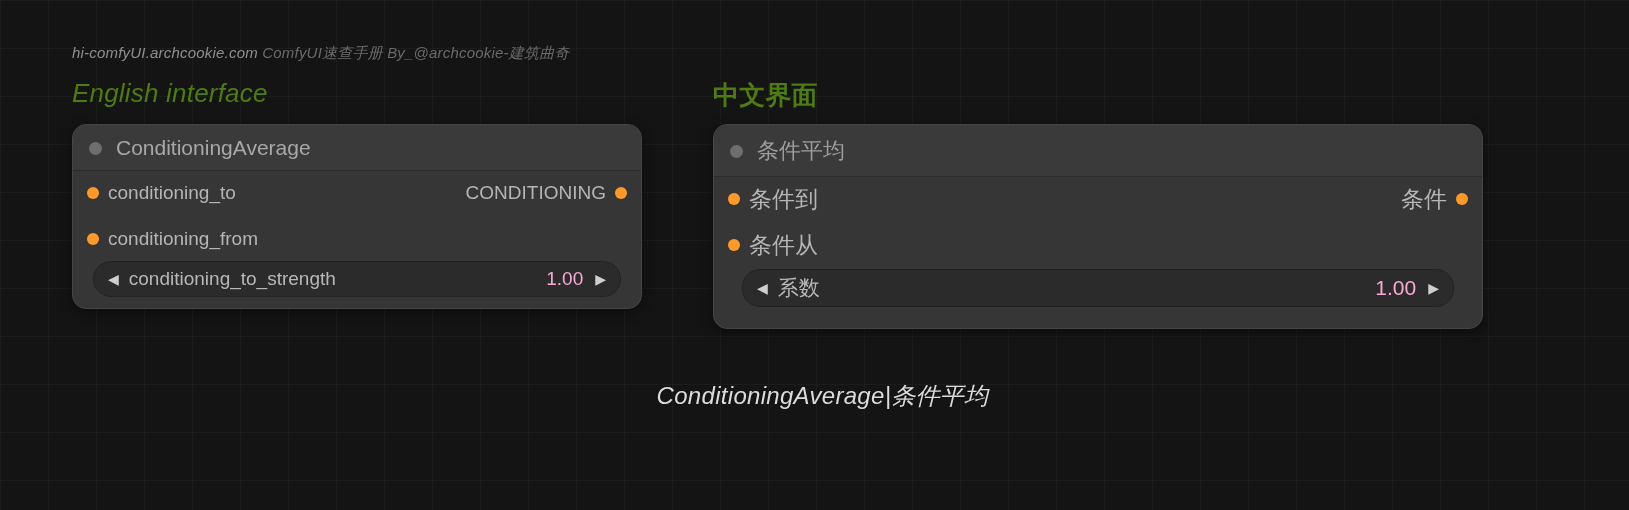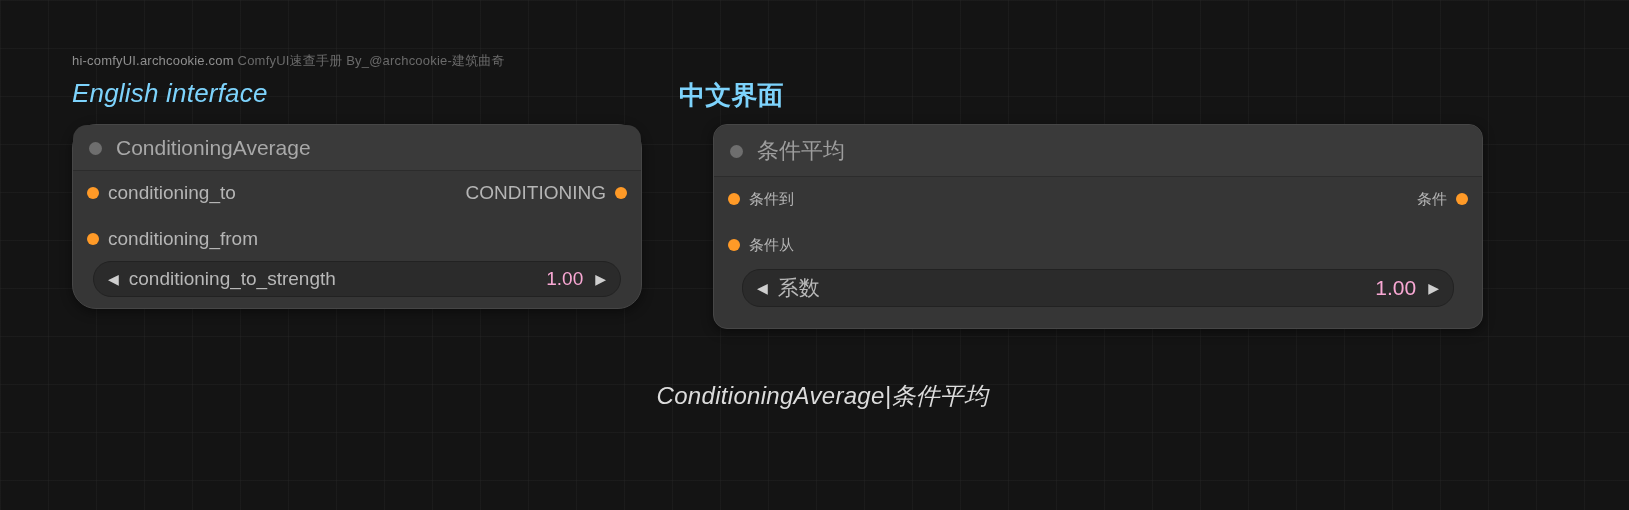--- a/index.html
+++ b/index.html
@@ -11,52 +11,52 @@
         linear-gradient(rgba(50,50,50,0.25) 1px, transparent 1px),
         linear-gradient(90deg, rgba(50,50,50,0.25) 1px, transparent 1px);
       background-size: 48px 48px;
       font-family: "Segoe UI", Arial, sans-serif;
       color: #aaa;
       position: relative;
       overflow: hidden;
     }
     .watermark {
       position: absolute;
-      top: 52px;
+      top: 44px;
       left: 72px;
+      font-style: italic;
       color: #6a6a6a;
-      font-size: 13px;
+      font-size: 15px;
       letter-spacing: 0.2px;
     }
     .watermark .site { color: #8f8f8f; }
     .section-label {
       position: absolute;
       font-style: italic;
       font-weight: 500;
       font-size: 26px;
-      color: #7dd3fc;
+      color: #4d7c0f;
       letter-spacing: 0.2px;
     }
     .label-en { top: 78px; left: 72px; }
-    .label-zh { top: 78px; left: 679px; font-style: normal; font-weight: 600; }
+    .label-zh { top: 78px; left: 713px; font-style: normal; font-weight: 600; }
     .node {
       position: absolute;
       background: #363636;
       border: 1px solid #464646;
       border-radius: 14px;
       box-shadow: 0 3px 12px rgba(0,0,0,0.45);
       overflow: visible;
     }
     .node-en {
       top: 124px;
       left: 72px;
       width: 570px;
       height: 185px;
       filter: blur(0.6px);
-      border-radius: 24px;
     }
     .node-zh {
       top: 124px;
       left: 713px;
       width: 770px;
       height: 205px;
     }
     .node-header {
       background: #3a3a3a;
       border-bottom: 1px solid #2c2c2c;
@@ -94,21 +94,21 @@
     }
     .outputs { align-items: flex-end; }
     .port {
       display: flex;
       align-items: center;
       gap: 9px;
       font-size: 19px;
       color: #b5b5b5;
       line-height: 28px;
     }
-    .node-zh .port { font-size: 15px; }
+    .node-zh .port { font-size: 23px; }
     .port.output { flex-direction: row-reverse; }
     .port-dot {
       width: 12px; height: 12px;
       border-radius: 50%;
       background: #ff9a27;
       flex-shrink: 0;
     }
     .widget-wrap { padding: 8px 20px 0 20px; }
     .node-zh .widget-wrap { padding: 10px 28px 0 28px; }
     .widget {

